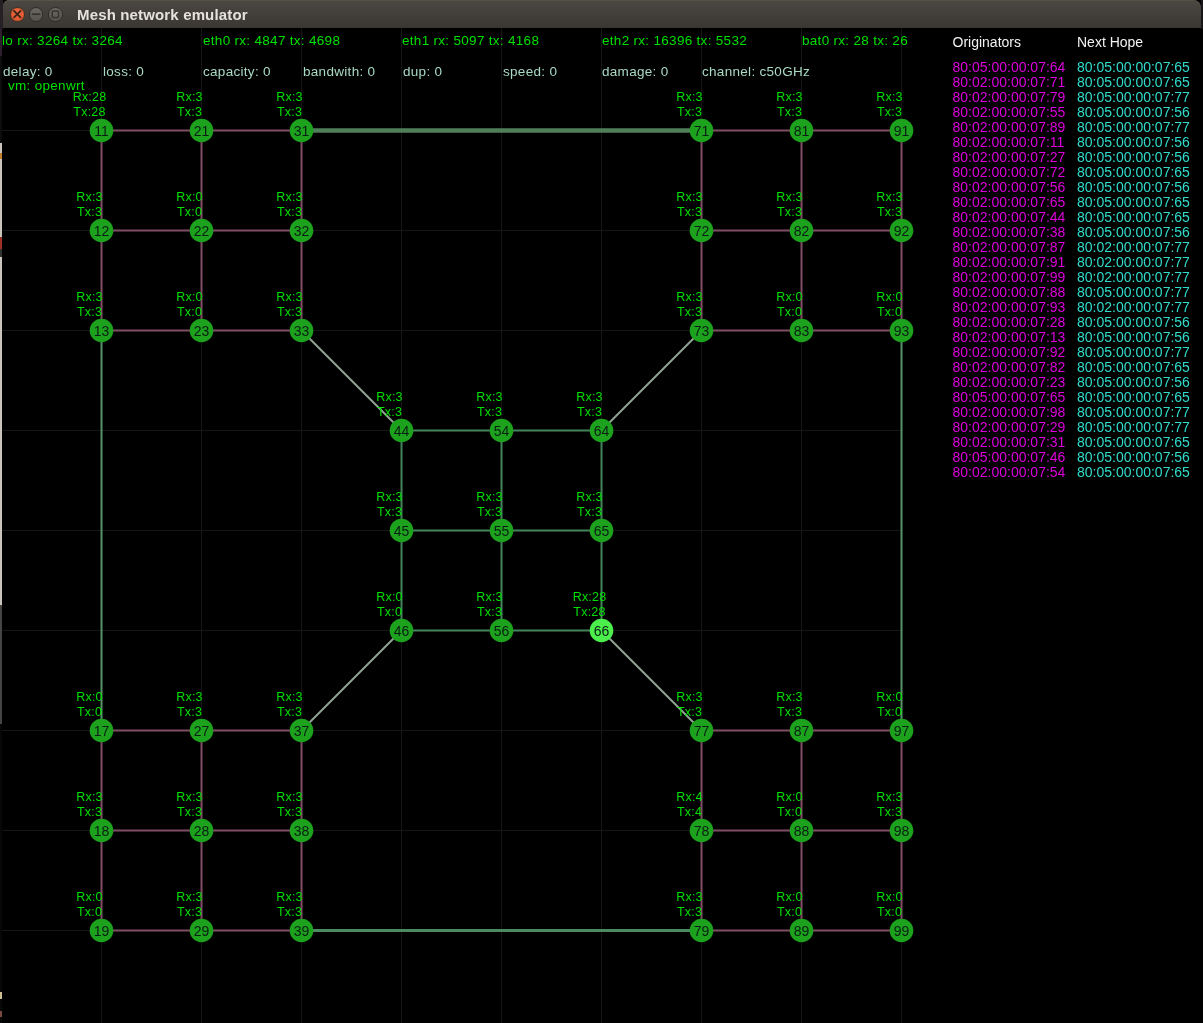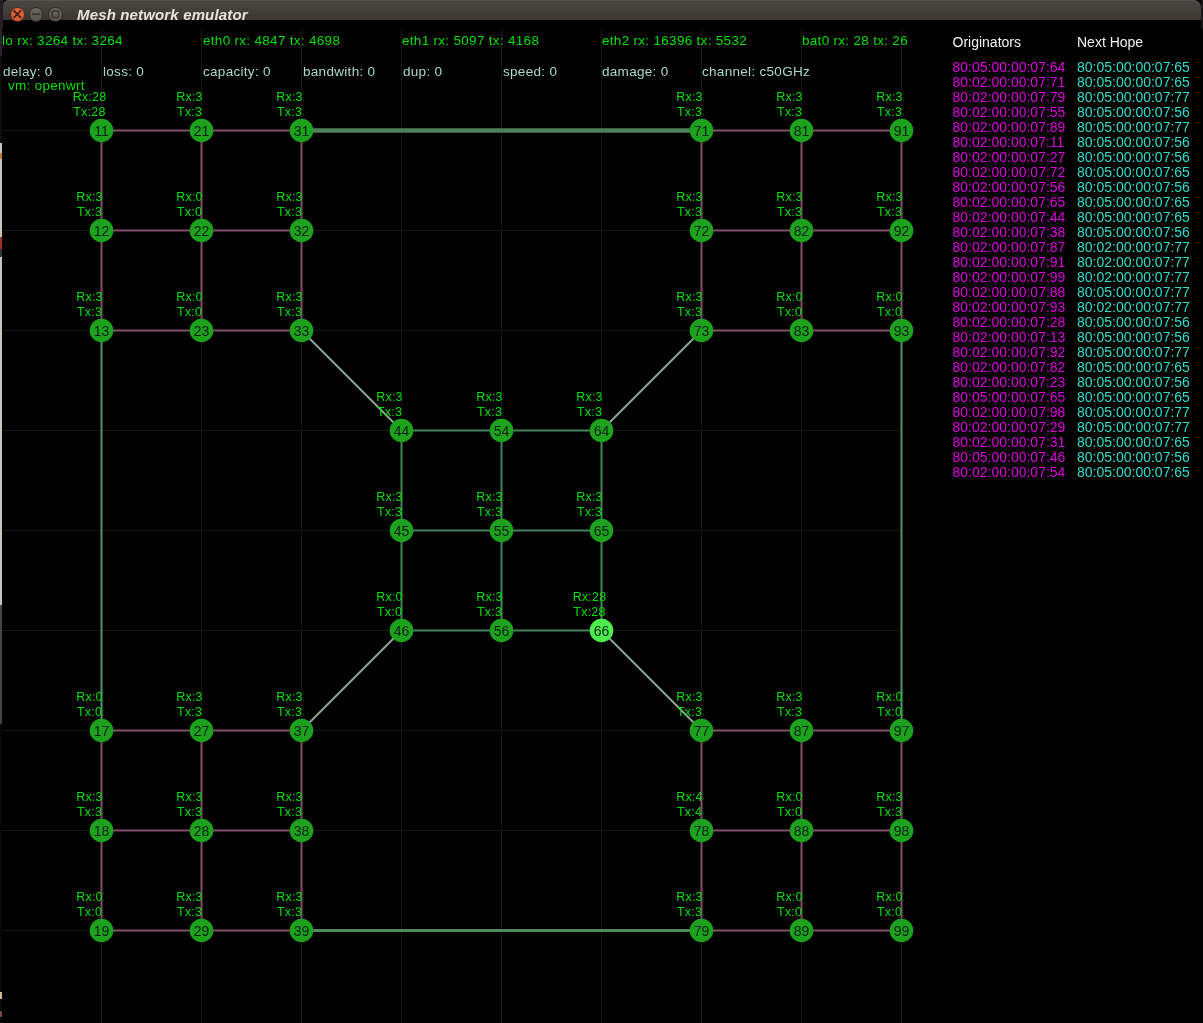--- a/index.html
+++ b/index.html
@@ -1,23 +1,22 @@
 <!DOCTYPE html>
 <html><head>
 <meta charset="utf-8">
 <style>
 html,body { margin:0; padding:0; background:#000; width:1203px; height:1023px; overflow:hidden; }
 * { font-family: "Liberation Sans", sans-serif; }
 #titlebar {
-  position:absolute; left:3px; top:0; width:1198px; height:20px;
+  position:absolute; left:3px; top:0; width:1198px; height:28px;
   background: linear-gradient(#4b4843, #3a3733);
   border-radius: 6px 8px 0 0;
   box-shadow: inset 0 1px 0 #565349;
   z-index: 5;
-  font-style: italic;
 }
 #corner-l { position:absolute; left:0; top:0; width:3px; height:29px; background:#262025; z-index:4; }
 #corner-r { position:absolute; left:1201px; top:0; width:2px; height:29px; background:#19161a; z-index:4; }
 #title {
   position:absolute; left:74px; top:5.5px; font-size:15px; font-weight:bold; letter-spacing:0.15px; color:#e6e2db;
 }
 .btn { position:absolute; top:6.8px; width:14.8px; height:14.8px; border-radius:50%; box-sizing:border-box; }
 #close { left:6.9px; background:radial-gradient(circle at 50% 38%, #f0734a, #e05a32 55%, #d44f28); border:1.2px solid #45301f; }
 #mini, #maxi { background:linear-gradient(#6a6762, #57544f); border:1.3px solid #2f2b28; }
 #mini { left:25.6px; }

